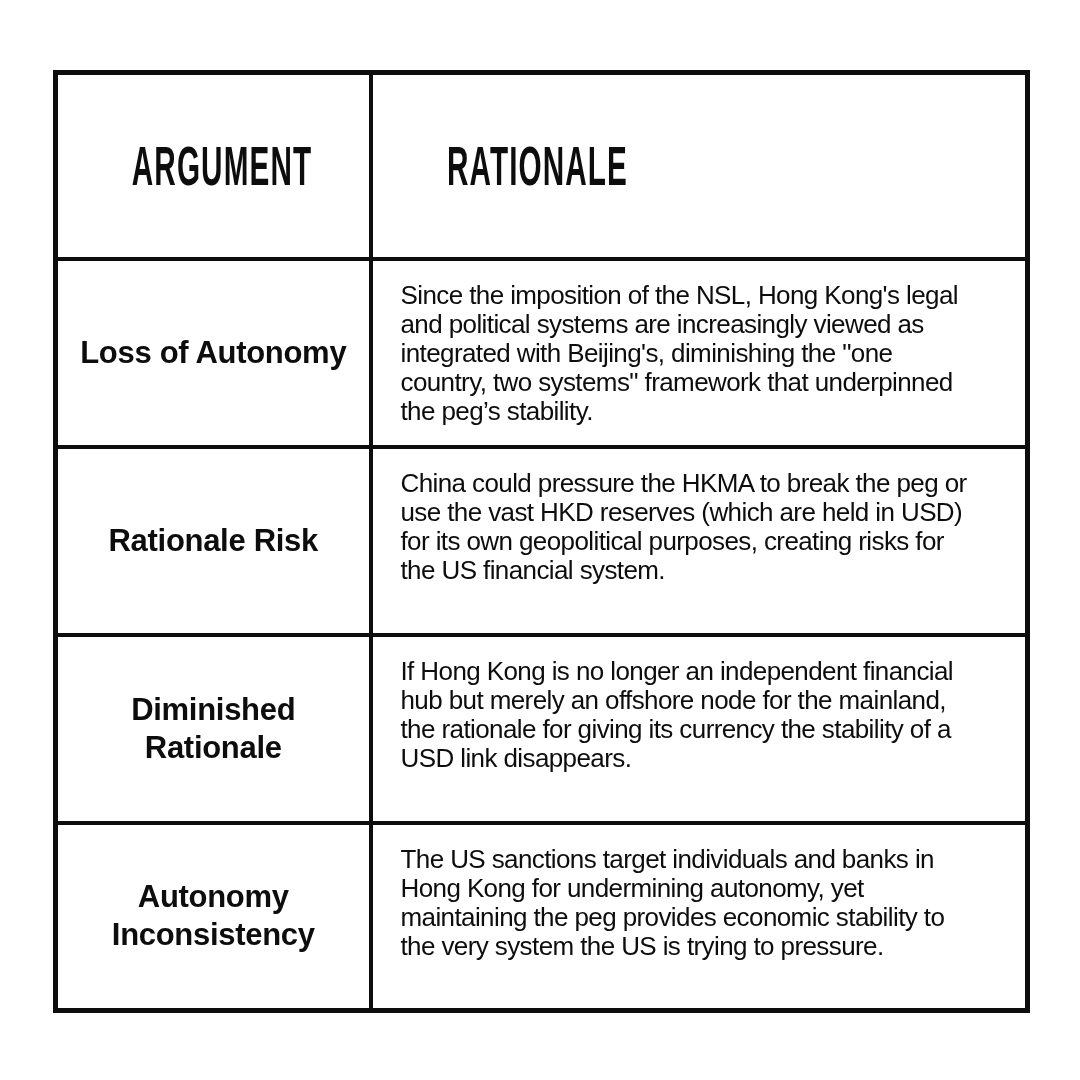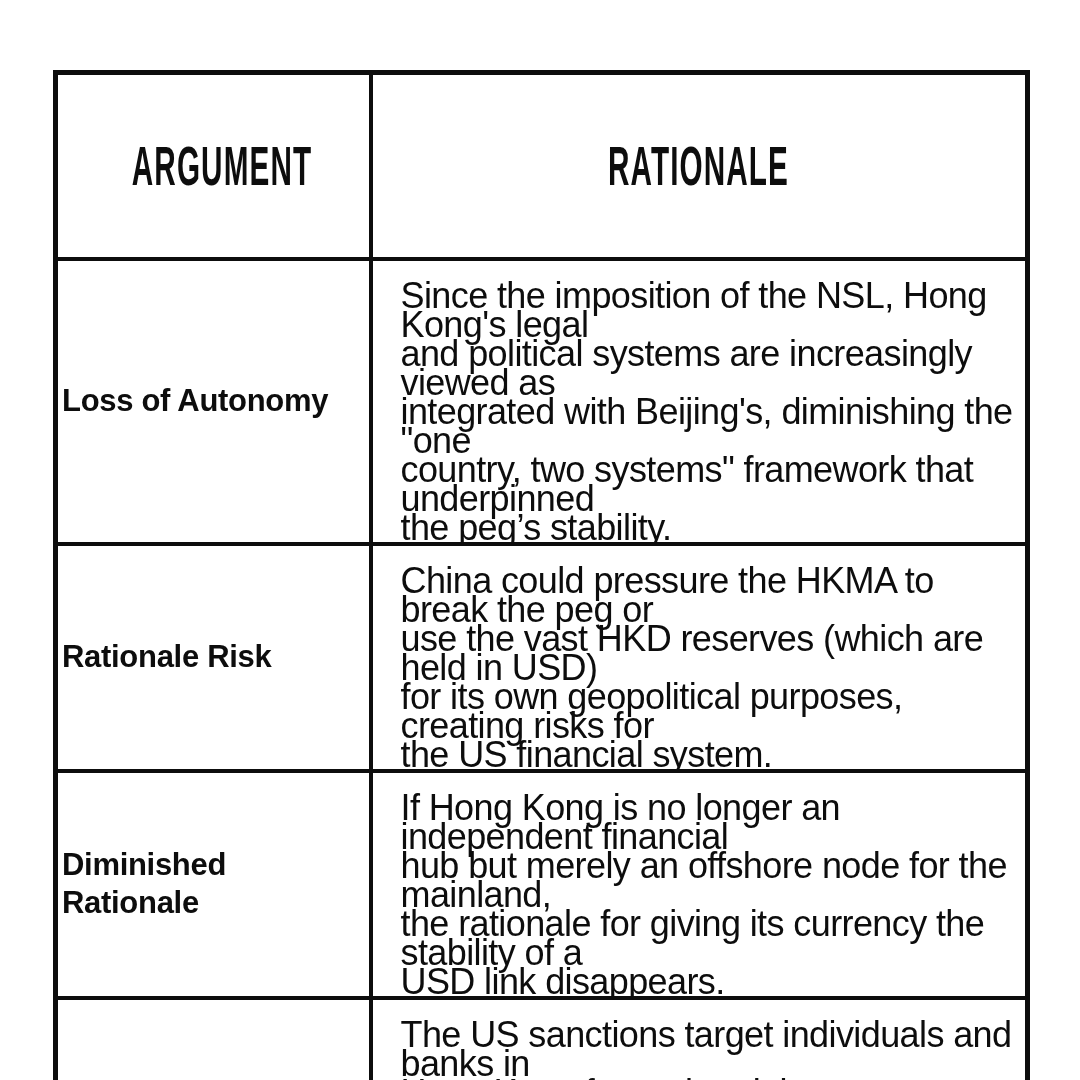--- a/index.html
+++ b/index.html
@@ -30,47 +30,47 @@
   .arg-table col.c-arg { width: 315px; }
   .arg-table col.c-rat { width: 657px; }
   .arg-table th, .arg-table td {
     border: 4px solid #0d0d0d;
     vertical-align: middle;
     overflow: hidden;
   }
   tr.header-row { height: 186px; }
   tr.body-row   { height: 188px; }
   th.hdr {
-    text-align: center;
+    text-align: left;
     font-weight: bold;
     padding: 0;
   }
   th.hdr .hdr-text {
     display: inline-block;
     font-size: 54px;
     line-height: 54px;
     font-weight: bold;
     letter-spacing: 2px;
     transform: scale(0.55, 1.02);
     transform-origin: center center;
     white-space: nowrap;
   }
   td.arg-cell {
-    text-align: left;
+    text-align: center;
     font-weight: bold;
     font-size: 31px;
     line-height: 38px;
     letter-spacing: -0.3px;
     white-space: pre-line;
     padding: 0 4px;
   }
   td.rat-cell {
     vertical-align: top;
     text-align: left;
-    font-size: 36px;
+    font-size: 26px;
     line-height: 29px;
     letter-spacing: -0.6px;
     white-space: pre-line;
     padding: 20px 8px 0 28px;
   }
 </style>
 </head>
 <body>
 
 <div class="canvas">

